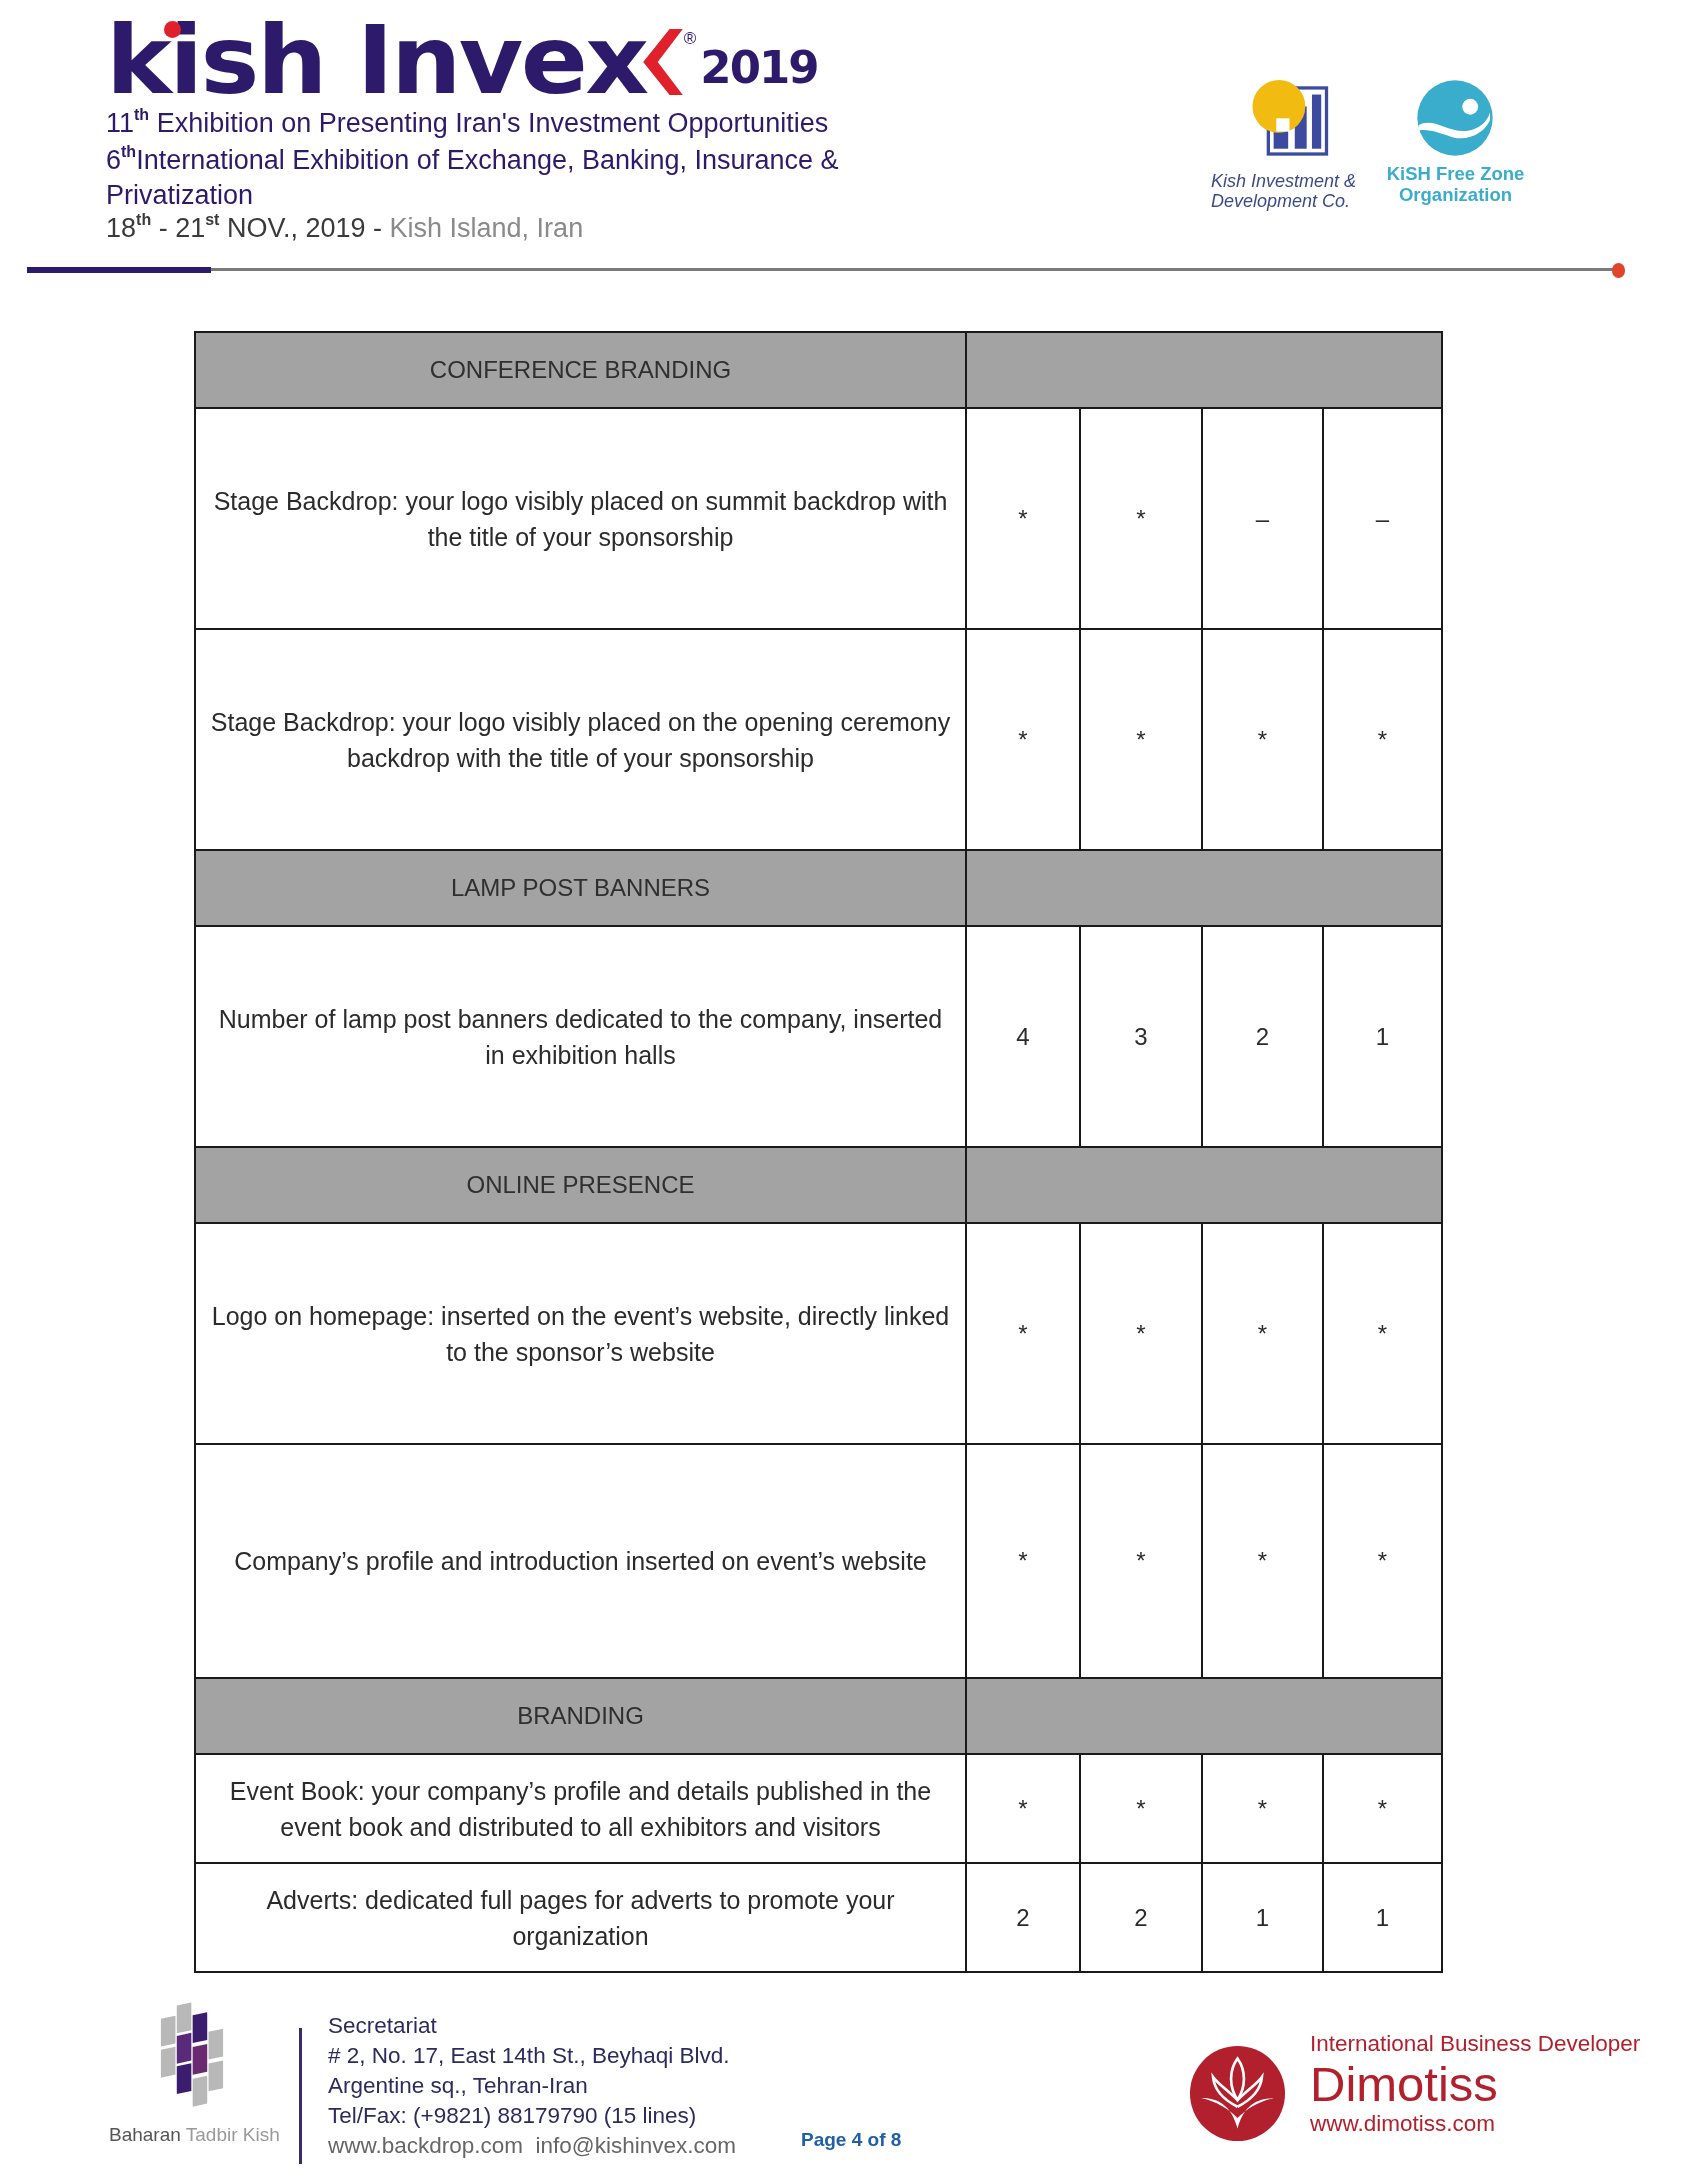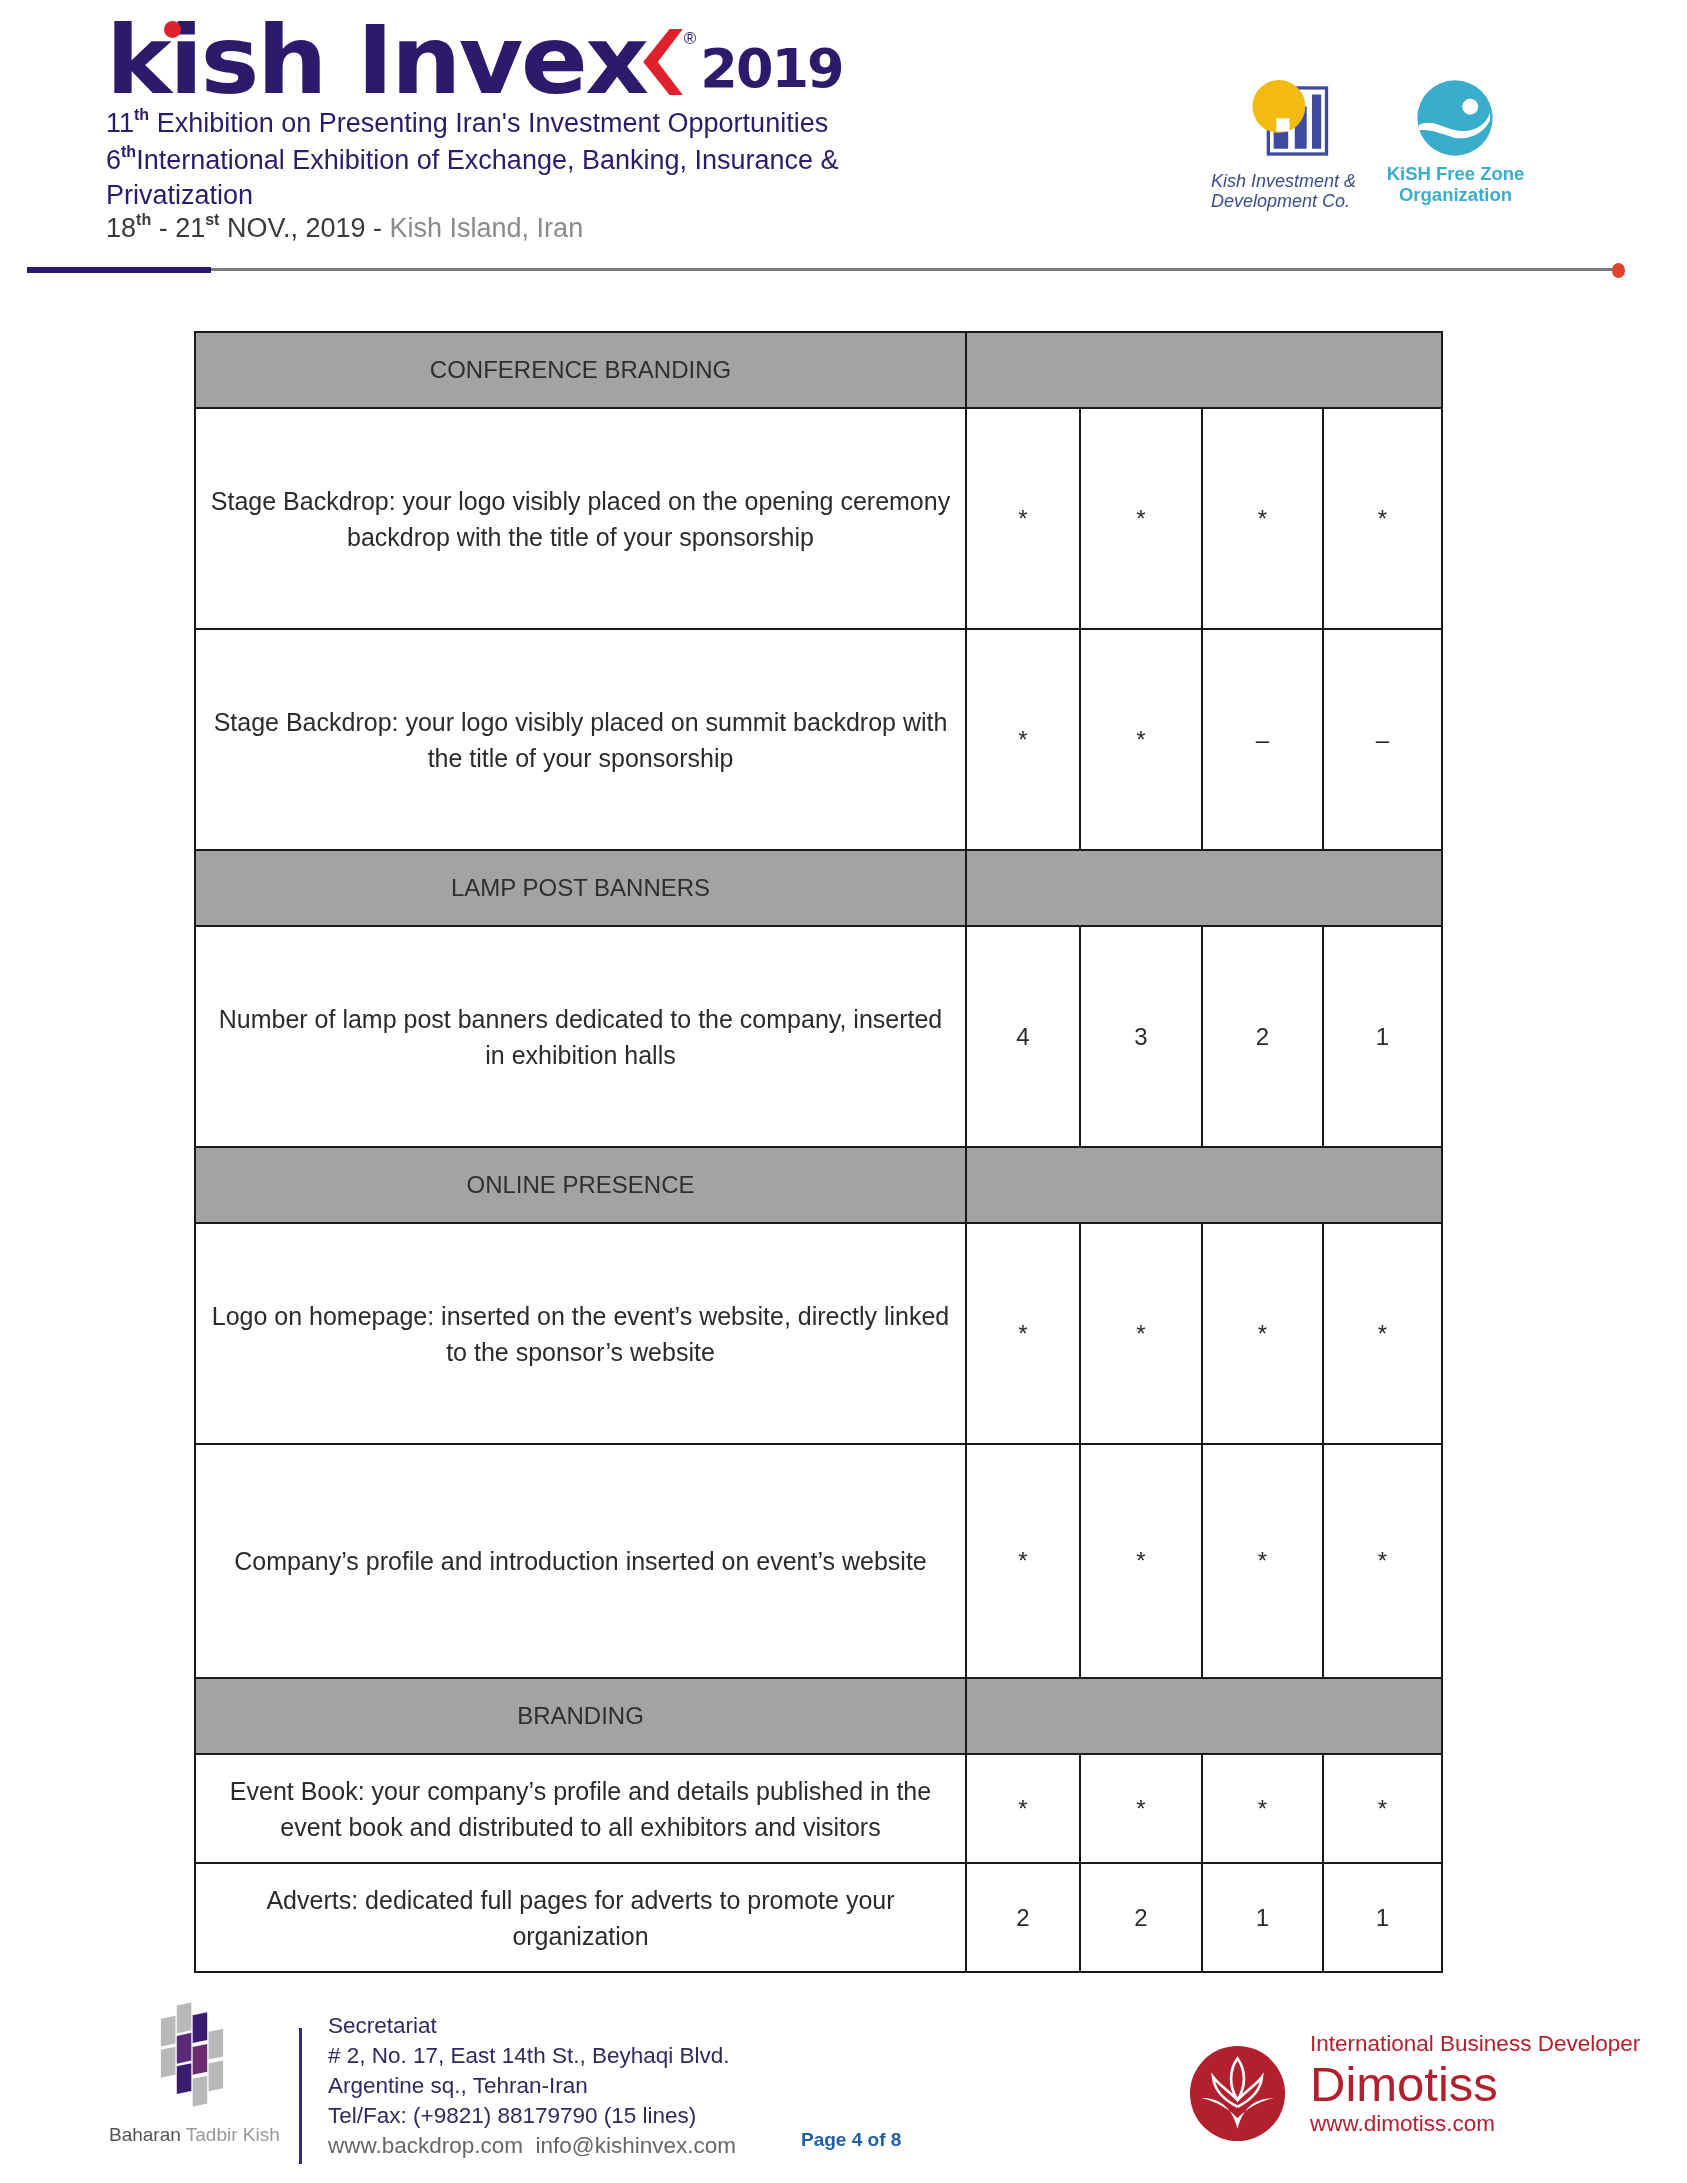--- a/index.html
+++ b/index.html
@@ -6,22 +6,22 @@
   body { width:1687px; height:2183px; position:relative; overflow:hidden;
          font-family:"Liberation Sans", sans-serif; color:#2b2b2b; }
 
   
   .brand { position:absolute; left:106px; top:8px; height:99px; display:flex; align-items:flex-end; }
   .brand-word { font-family:"DejaVu Sans", sans-serif; font-weight:bold; font-size:99px; line-height:99px;
                 color:#2e1a6b; letter-spacing:-2.6px; transform:scaleY(0.95); transform-origin:bottom; }
   .brand-chev { display:inline-block; width:40px; height:66px; position:relative; margin-left:-4px; margin-bottom:12px; }
   .brand-chev svg { width:100%; height:100%; }
   .brand-reg { font-size:17px; color:#2e1a6b; position:relative; top:-58px; margin-left:1.3px; }
-  .brand-year { font-family:"DejaVu Sans", sans-serif; font-weight:bold; font-size:54px; color:#2e1a6b;
-                margin-left:4px; margin-bottom:7px; letter-spacing:-2px; }
+  .brand-year { font-family:"DejaVu Sans", sans-serif; font-weight:bold; font-size:45px; color:#2e1a6b;
+                margin-left:4px; margin-bottom:13px; letter-spacing:-2px; }
   .brand-dot { position:absolute; width:17px; height:17px; border-radius:50%; background:#e0202a; left:58px; top:13.2px; }
 
   .sub { position:absolute; left:106px; font-size:27px; color:#2e1a6b; line-height:36px; }
   .sub sup { font-size:16px; vertical-align:12px; line-height:0;font-weight:bold; }
   .sub1 { top:105px; }
   .sub2 { top:142px; }
   .sub3 { top:177px; }
   .sub4 { top:210px; color:#3a3a3a; }
   .sub4 .loc { color:#8a8a8a; }
 
@@ -126,32 +126,32 @@
       <col class="c3">
       <col class="c4">
     </colgroup>
   <tbody>
 
     <tr class="section">
       <td>CONFERENCE BRANDING</td>
       <td colspan="4"></td>
     </tr>
     <tr class="h-tall">
-      <td class="desc">Stage Backdrop: your logo visibly placed on the opening ceremony backdrop with the title of your sponsorship</td>
-      <td class="val">*</td>
-      <td class="val">*</td>
-      <td class="val">*</td>
-      <td class="val">*</td>
-    </tr>
-    <tr class="h-tall">
       <td class="desc">Stage Backdrop: your logo visibly placed on summit backdrop with the title of your sponsorship</td>
       <td class="val">*</td>
       <td class="val">*</td>
       <td class="val">–</td>
       <td class="val">–</td>
+    </tr>
+    <tr class="h-tall">
+      <td class="desc">Stage Backdrop: your logo visibly placed on the opening ceremony backdrop with the title of your sponsorship</td>
+      <td class="val">*</td>
+      <td class="val">*</td>
+      <td class="val">*</td>
+      <td class="val">*</td>
     </tr>
 
     <tr class="section">
       <td>LAMP POST BANNERS</td>
       <td colspan="4"></td>
     </tr>
     <tr class="h-tall">
       <td class="desc">Number of lamp post banners dedicated to the company, inserted in exhibition halls</td>
       <td class="val">4</td>
       <td class="val">3</td>

